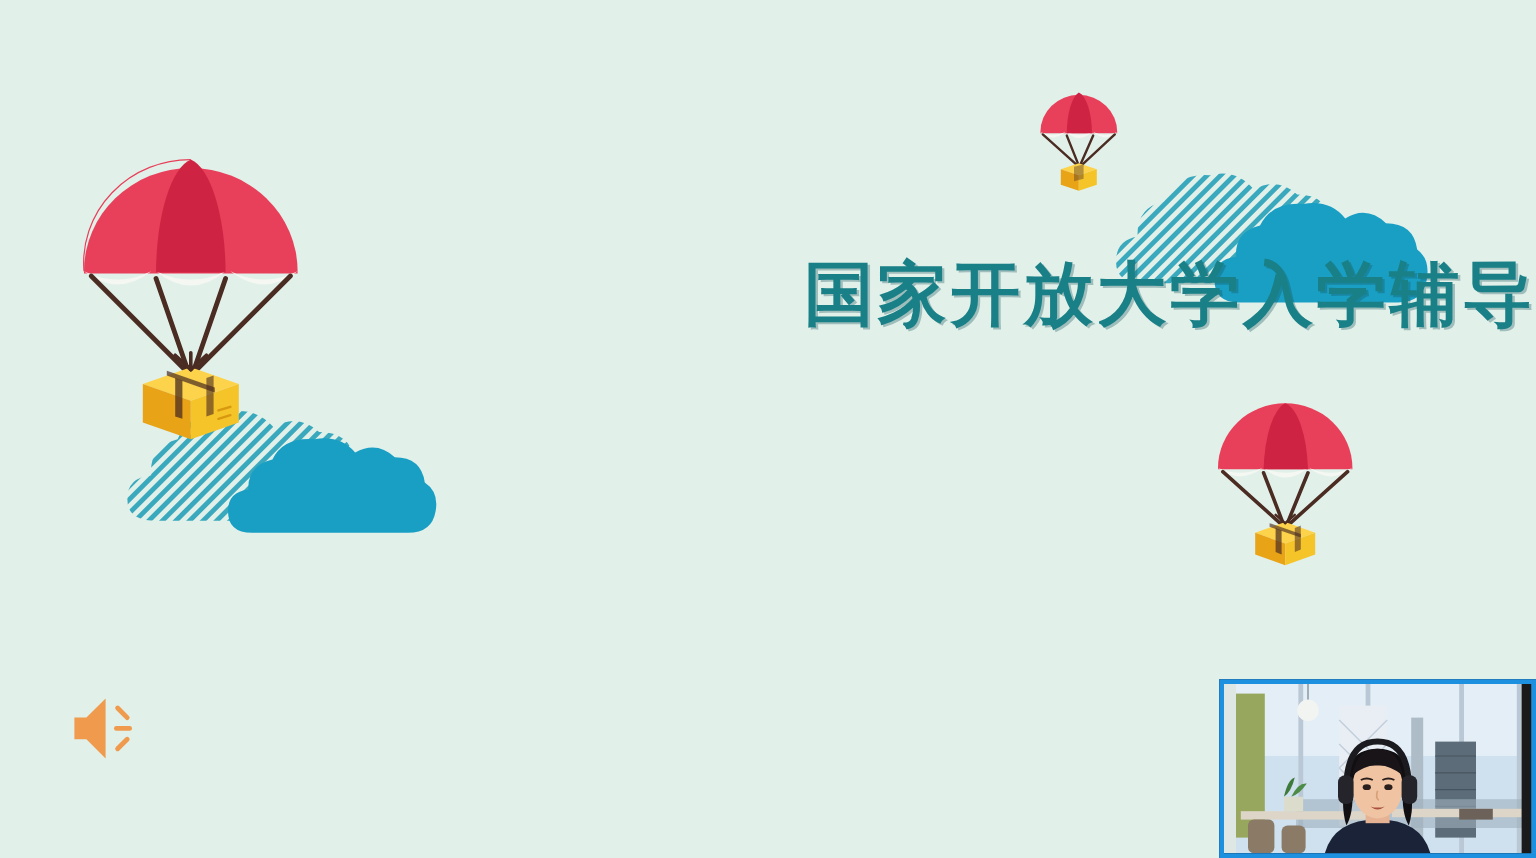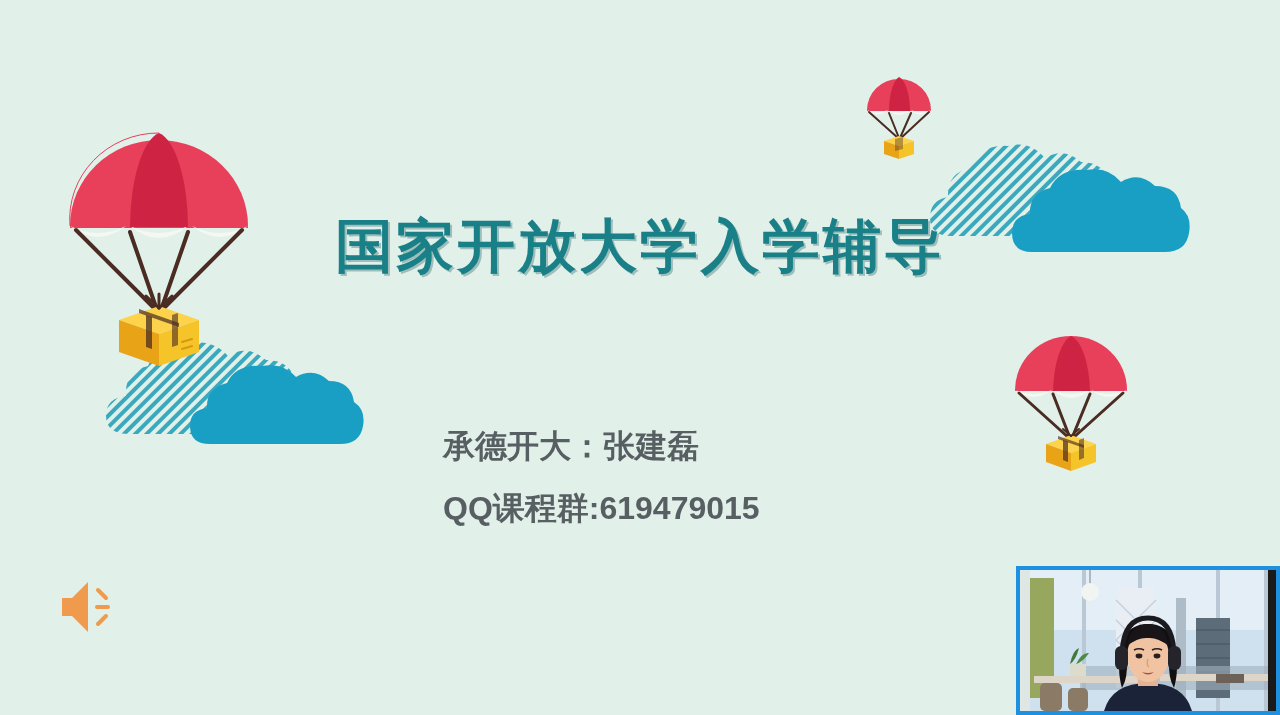--- a/index.html
+++ b/index.html
@@ -33,21 +33,21 @@
     position: absolute;
   }
   .parachute svg { display: block; }
 
   
   #title-block {
     position: absolute;
     left: 0;
     right: 0;
     top: 212px;
-    text-align: center;
+    text-align: right;
     pointer-events: none;
   }
   #slide-title {
     font-family: "Liberation Sans", sans-serif;
     font-size: 58px;
     font-weight: bold;
     letter-spacing: 3px;
     color: #1a8087;
     text-shadow: 2px 2px 0 rgba(20, 85, 90, 0.33);
     line-height: 1.18;
@@ -241,24 +241,20 @@
           <path d="M57 104 L65 97"></path>
         </g>
       </g>
     </svg>
   </div>
 
   <div id="title-block">
     <div id="slide-title">国家开放大学入学辅导</div>
   </div>
 
-  <div id="subtitle-block">
-    <div class="subtitle-line">承德开大：张建磊</div>
-    <div class="subtitle-line">QQ课程群:619479015</div>
-  </div>
 
   <div id="speaker-icon">
     <svg width="56" height="62" viewBox="0 0 56 62" xmlns="http://www.w3.org/2000/svg">
       <path d="M4 22 L14 22 L30 6 L30 56 L14 40 L4 40 Z" fill="#ef9a4d"></path>
       <g stroke="#ef9a4d" stroke-width="4" stroke-linecap="round">
         <path d="M40 14 L48 22"></path>
         <path d="M39 31 L50 31"></path>
         <path d="M40 48 L48 40"></path>
       </g>
     </svg>

